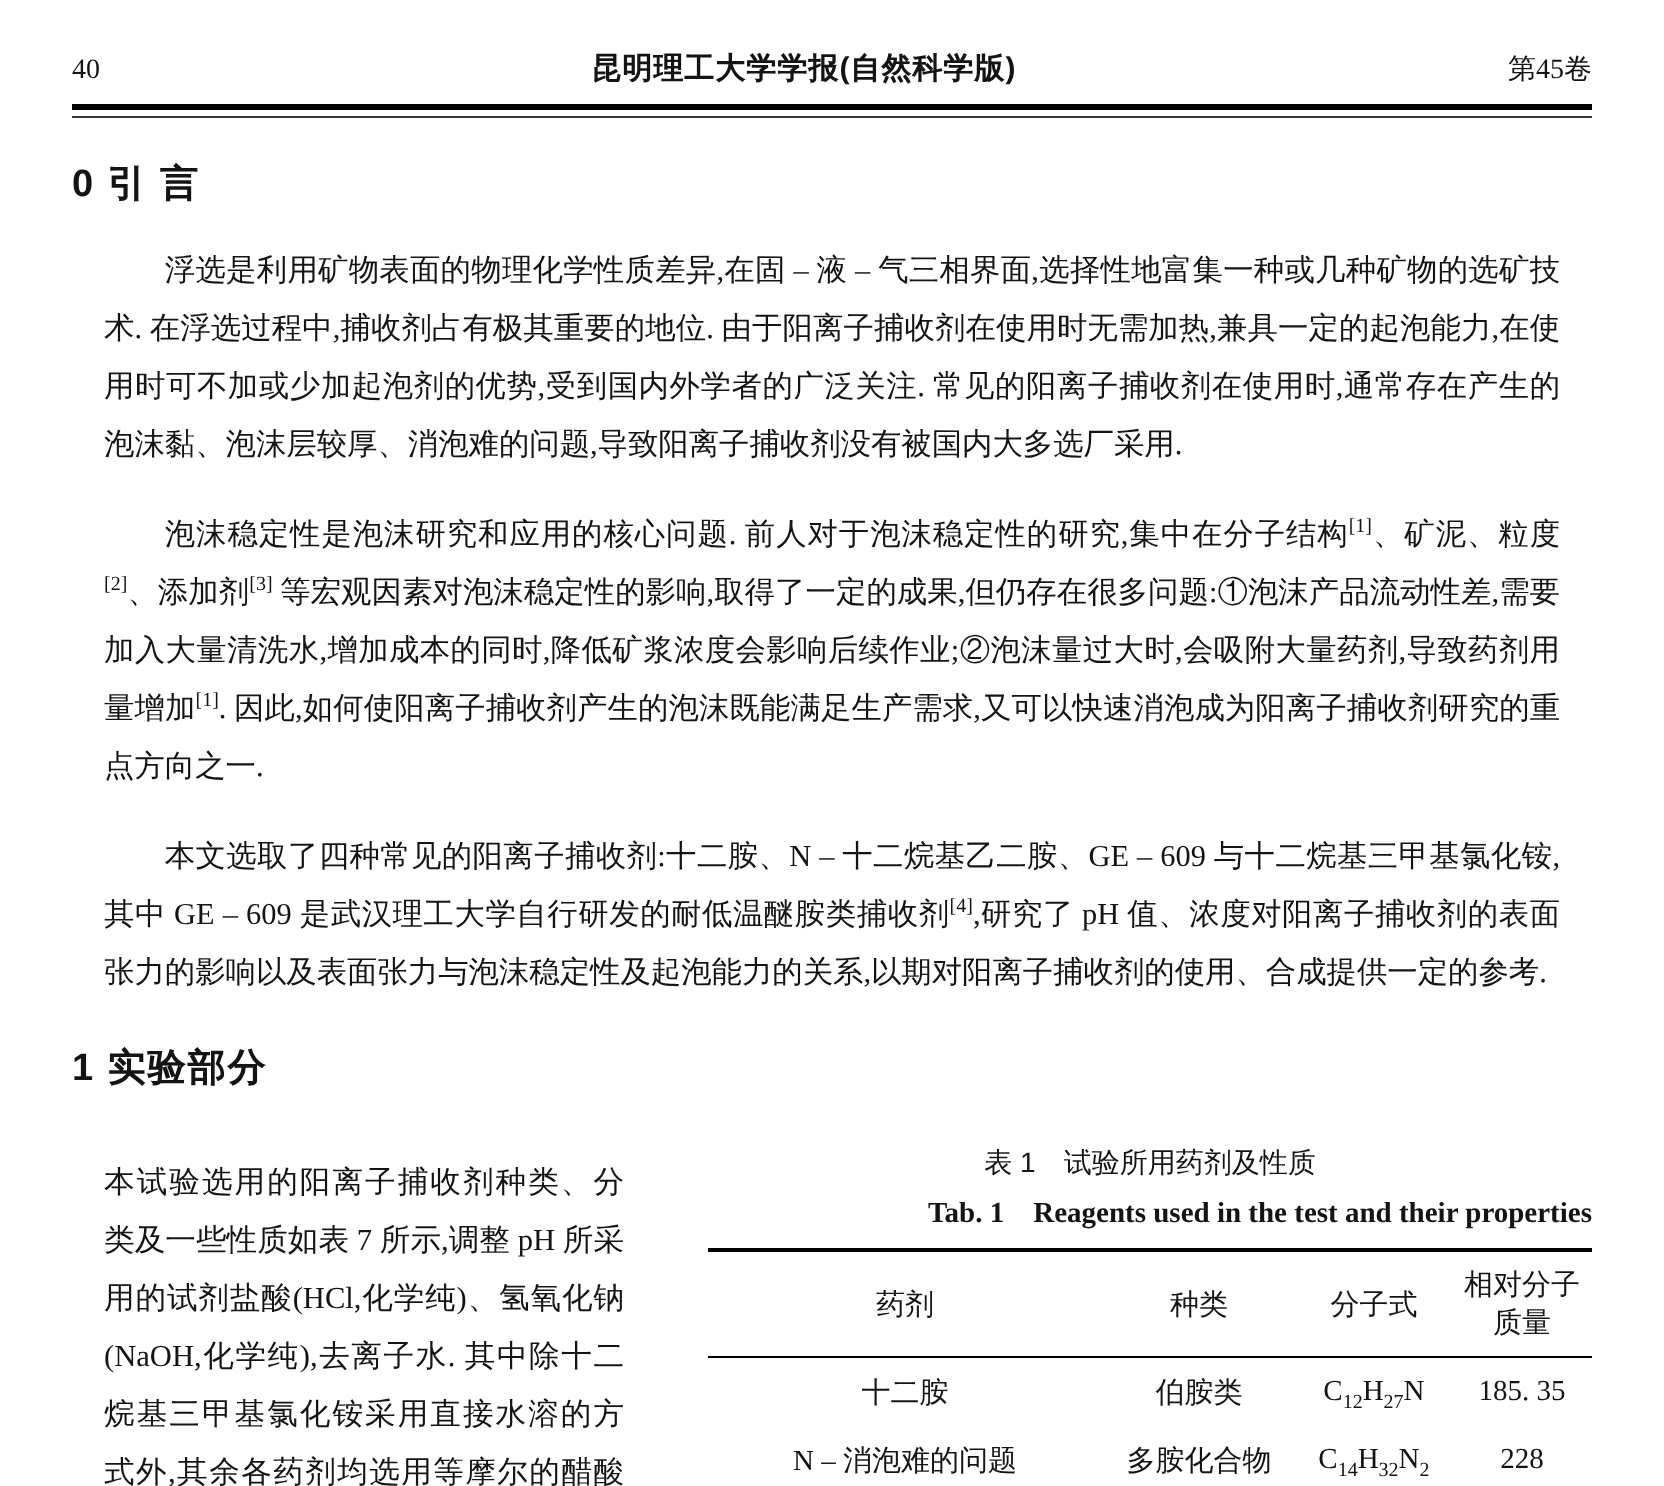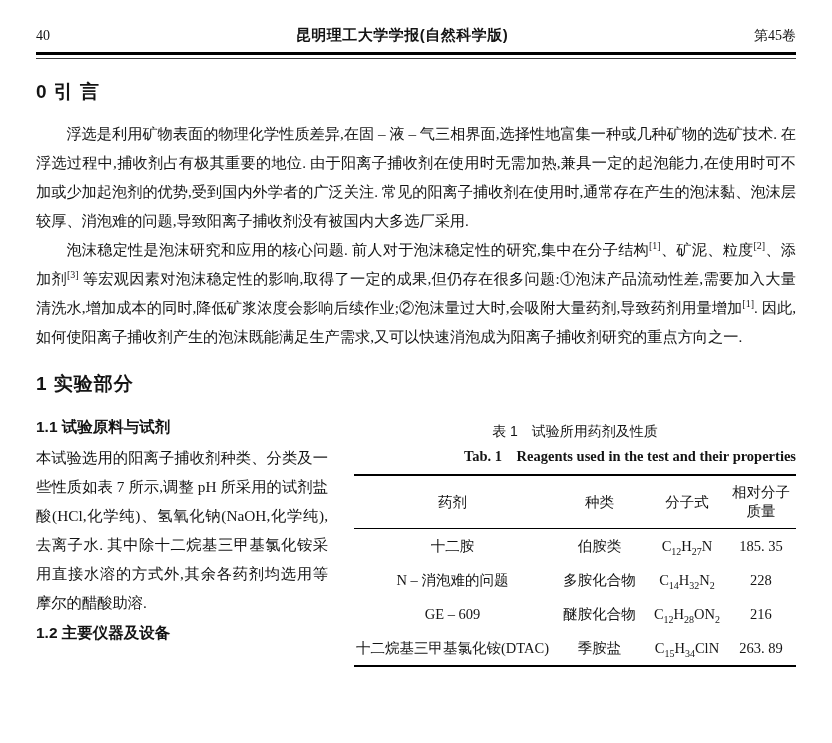--- a/index.html
+++ b/index.html
@@ -51,21 +51,21 @@
     letter-spacing: 1px;
   }
   h3.subsec {
     font-family: "Liberation Sans", "DejaVu Sans", sans-serif;
     font-weight: 700;
     font-size: 15.5px;
     margin: 6px 0 5px 0;
   }
   
   p.body-par {
-    margin: 0;
+    margin: 16px;
     font-size: 15.2px;
     line-height: 29px;
     text-align: justify;
     text-indent: 2em;
   }
   sup {
     font-size: 10px;
     line-height: 0;
   }
   sub {
@@ -138,27 +138,27 @@
     <span class="journal">昆明理工大学学报(自然科学版)</span>
     <span>第45卷</span>
   </div>
   <div class="head-rule-thick"></div>
   <div class="head-rule-thin"></div>
 
   <h2 class="sec">0 引 言</h2>
 
   <p class="body-par">浮选是利用矿物表面的物理化学性质差异,在固 – 液 – 气三相界面,选择性地富集一种或几种矿物的选矿技术. 在浮选过程中,捕收剂占有极其重要的地位. 由于阳离子捕收剂在使用时无需加热,兼具一定的起泡能力,在使用时可不加或少加起泡剂的优势,受到国内外学者的广泛关注. 常见的阳离子捕收剂在使用时,通常存在产生的泡沫黏、泡沫层较厚、消泡难的问题,导致阳离子捕收剂没有被国内大多选厂采用.</p>
   <p class="body-par">泡沫稳定性是泡沫研究和应用的核心问题. 前人对于泡沫稳定性的研究,集中在分子结构<sup>[1]</sup>、矿泥、粒度<sup>[2]</sup>、添加剂<sup>[3]</sup> 等宏观因素对泡沫稳定性的影响,取得了一定的成果,但仍存在很多问题:①泡沫产品流动性差,需要加入大量清洗水,增加成本的同时,降低矿浆浓度会影响后续作业;②泡沫量过大时,会吸附大量药剂,导致药剂用量增加<sup>[1]</sup>. 因此,如何使阳离子捕收剂产生的泡沫既能满足生产需求,又可以快速消泡成为阳离子捕收剂研究的重点方向之一.</p>
+  <p class="body-par">本文选取了四种常见的阳离子捕收剂:十二胺、N – 十二烷基乙二胺、GE – 609 与十二烷基三甲基氯化铵,其中 GE – 609 是武汉理工大学自行研发的耐低温醚胺类捕收剂<sup>[4]</sup>,研究了 pH 值、浓度对阳离子捕收剂的表面张力的影响以及表面张力与泡沫稳定性及起泡能力的关系,以期对阳离子捕收剂的使用、合成提供一定的参考.</p>
 
   <h2 class="sec">1 实验部分</h2>
 
   <div class="two-col">
 
     <div class="left-col">
-      <h3 class="subsec">1.1 试验原料与试剂</h3>
       <p class="body-par">本试验选用的阳离子捕收剂种类、分类及一些性质如表 7 所示,调整 pH 所采用的试剂盐酸(HCl,化学纯)、氢氧化钠(NaOH,化学纯),去离子水. 其中除十二烷基三甲基氯化铵采用直接水溶的方式外,其余各药剂均选用等摩尔的醋酸助溶.</p>
       <h3 class="subsec">1.2 主要仪器及设备</h3>
     </div>
 
     <div class="right-col">
       <div class="tbl-title-cn">表 1　试验所用药剂及性质</div>
       <div class="tbl-title-en">Tab. 1　Reagents used in the test and their properties</div>
 
       <table class="reagents">
         <thead>

